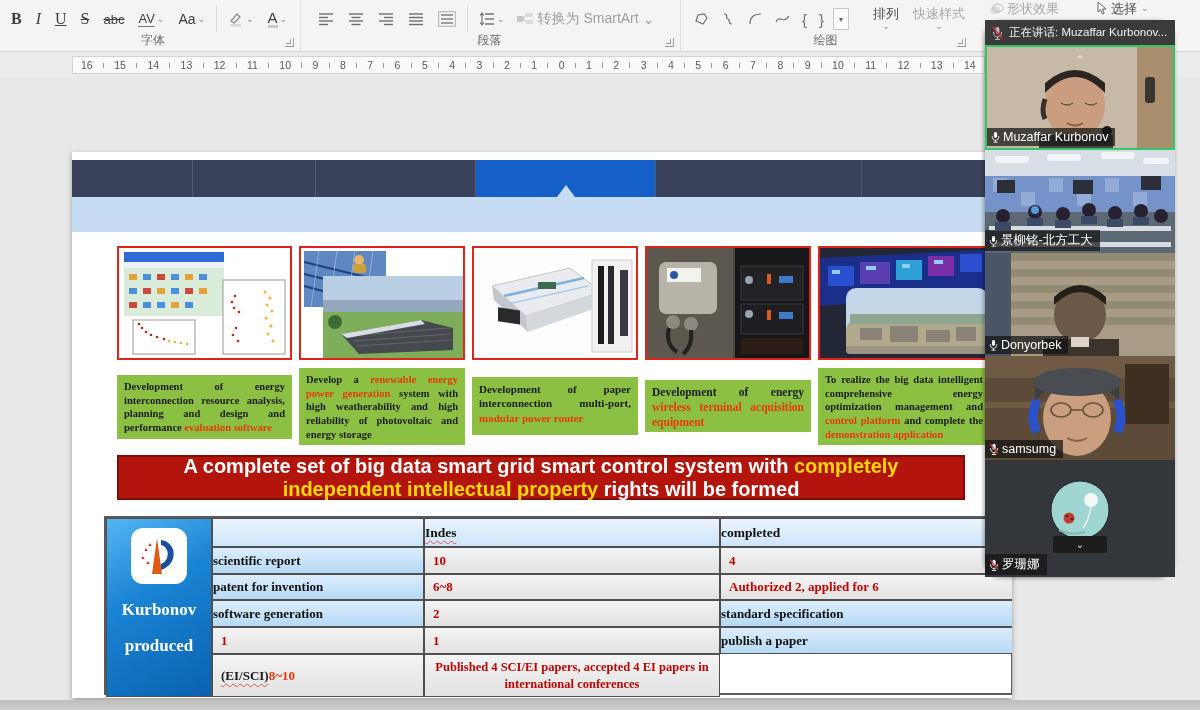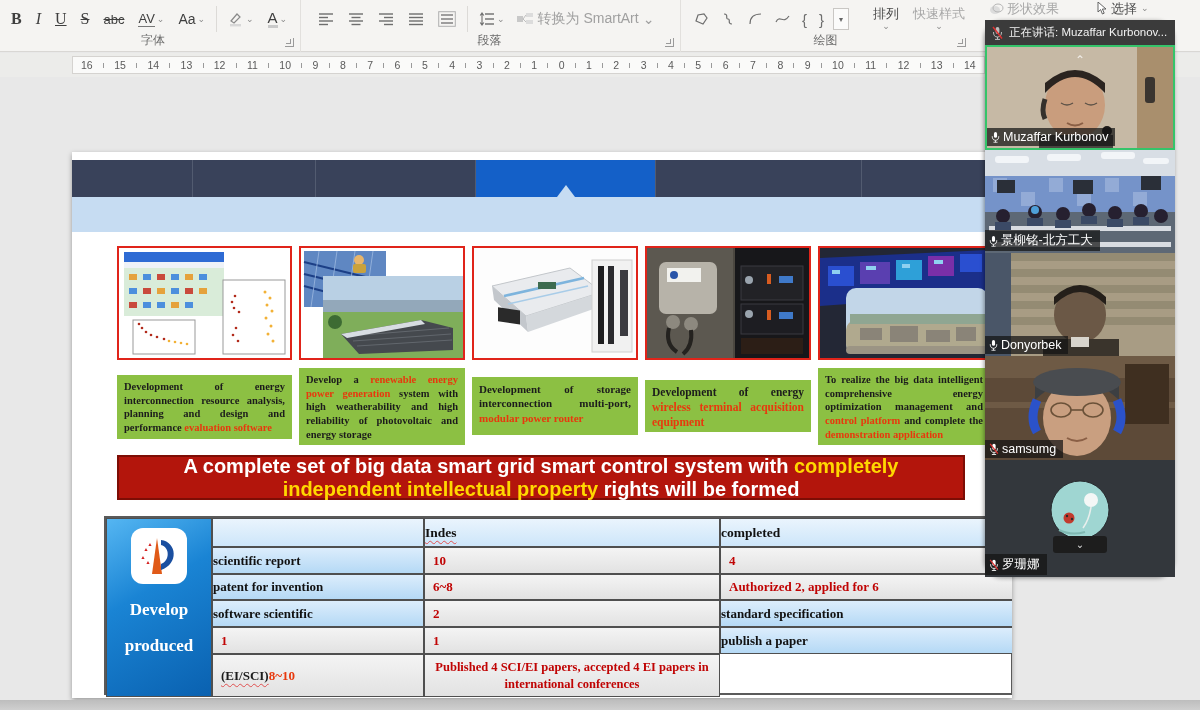--- a/index.html
+++ b/index.html
@@ -517,21 +517,21 @@
             <rect x="136" y="79" width="20" height="14"></rect>
           </g>
         <rect x="26" y="98" width="142" height="8" rx="4" fill="#9b9484"></rect>
       </svg>
     </div>
   </div>
 
   <div class="greenrow">
     <div class="greenbox" style="width:175px; height:64px; margin-top:7px;"><span class="seg-dark">Development of energy interconnection resource analysis, planning and design and performance </span><span class="seg-red">evaluation software</span></div>
     <div class="greenbox" style="width:166px; height:77px;"><span class="seg-dark">Develop a </span><span class="seg-red">renewable energy power generation</span><span class="seg-dark"> system with high weatherability and high reliability of photovoltaic and energy storage</span></div>
-    <div class="greenbox" style="width:166px; height:58px; margin-top:9px; font-size:11px;"><span class="seg-dark">Development of storage interconnection multi-port, </span><span class="seg-red">modular power router</span></div>
+    <div class="greenbox" style="width:166px; height:58px; margin-top:9px; font-size:11px;"><span class="seg-dark">Development of paper interconnection multi-port, </span><span class="seg-red">modular power router</span></div>
     <div class="greenbox" style="width:166px; height:52px; margin-top:12px; font-size:11.5px;"><span class="seg-dark">Development of energy </span><span class="seg-red">wireless terminal acquisition equipment</span></div>
     <div class="greenbox" style="width:172px; height:77px;"><span class="seg-dark">To realize the big data intelligent comprehensive energy optimization management and </span><span class="seg-red">control platform</span><span class="seg-dark"> and complete the </span><span class="seg-red">demonstration application</span></div>
   </div>
 
   <div class="banner">
       <div><span class="seg-white">A complete set of big data smart grid smart control system with </span><span class="seg-yellow">completely independent intellectual property</span><span class="seg-white"> rights will be formed</span></div>
     </div>
 
   <div class="rtable">
     <div class="cell-left">
@@ -540,38 +540,38 @@
           <polygon points="20,4 25,40 15,40" fill="#e05a18"></polygon>
           <path d="M24 6 C40 8 42 30 24 36 L24 30 C33 27 33 13 24 11 Z" fill="#1a4fa0"></path>
           <g fill="#d42020">
               <polygon points="9,14 10.6,17 7.4,17"></polygon>
               <polygon points="13,9 14.6,12 11.4,12"></polygon>
               <polygon points="6,22 7.6,25 4.4,25"></polygon>
               <polygon points="11,27 12.6,30 9.4,30"></polygon>
             </g>
         </svg>
       </div>
-      <div class="lefttext">Develop</div>
+      <div class="lefttext">Kurbonov</div>
       <div class="lefttext">produced</div>
     </div>
     <div class="cell-hdr"></div>
     <div class="cell-hdr">
         <span class="wavy-red">Indes</span>
       </div>
     <div class="cell-hdr">completed</div>
 
     <div class="cell-lbl">scientific report</div>
     <div class="cell-val">10</div>
     <div class="cell-val">4</div>
 
     <div class="cell-lbl">patent for invention</div>
     <div class="cell-val">6~8</div>
     <div class="cell-val">Authorized 2, applied for 6</div>
 
-    <div class="cell-lbl">software scientific</div>
+    <div class="cell-lbl">software generation</div>
     <div class="cell-val">2</div>
 
     <div class="cell-lbl">standard specification</div>
     <div class="cell-val">1</div>
     <div class="cell-val">1</div>
 
     <div class="cell-lbl">publish a paper</div>
     <div class="cell-val">
         <span class="seg-dark seg-wavy">(EI/SCI)</span>
         <span class="seg-red">  8~10</span>

